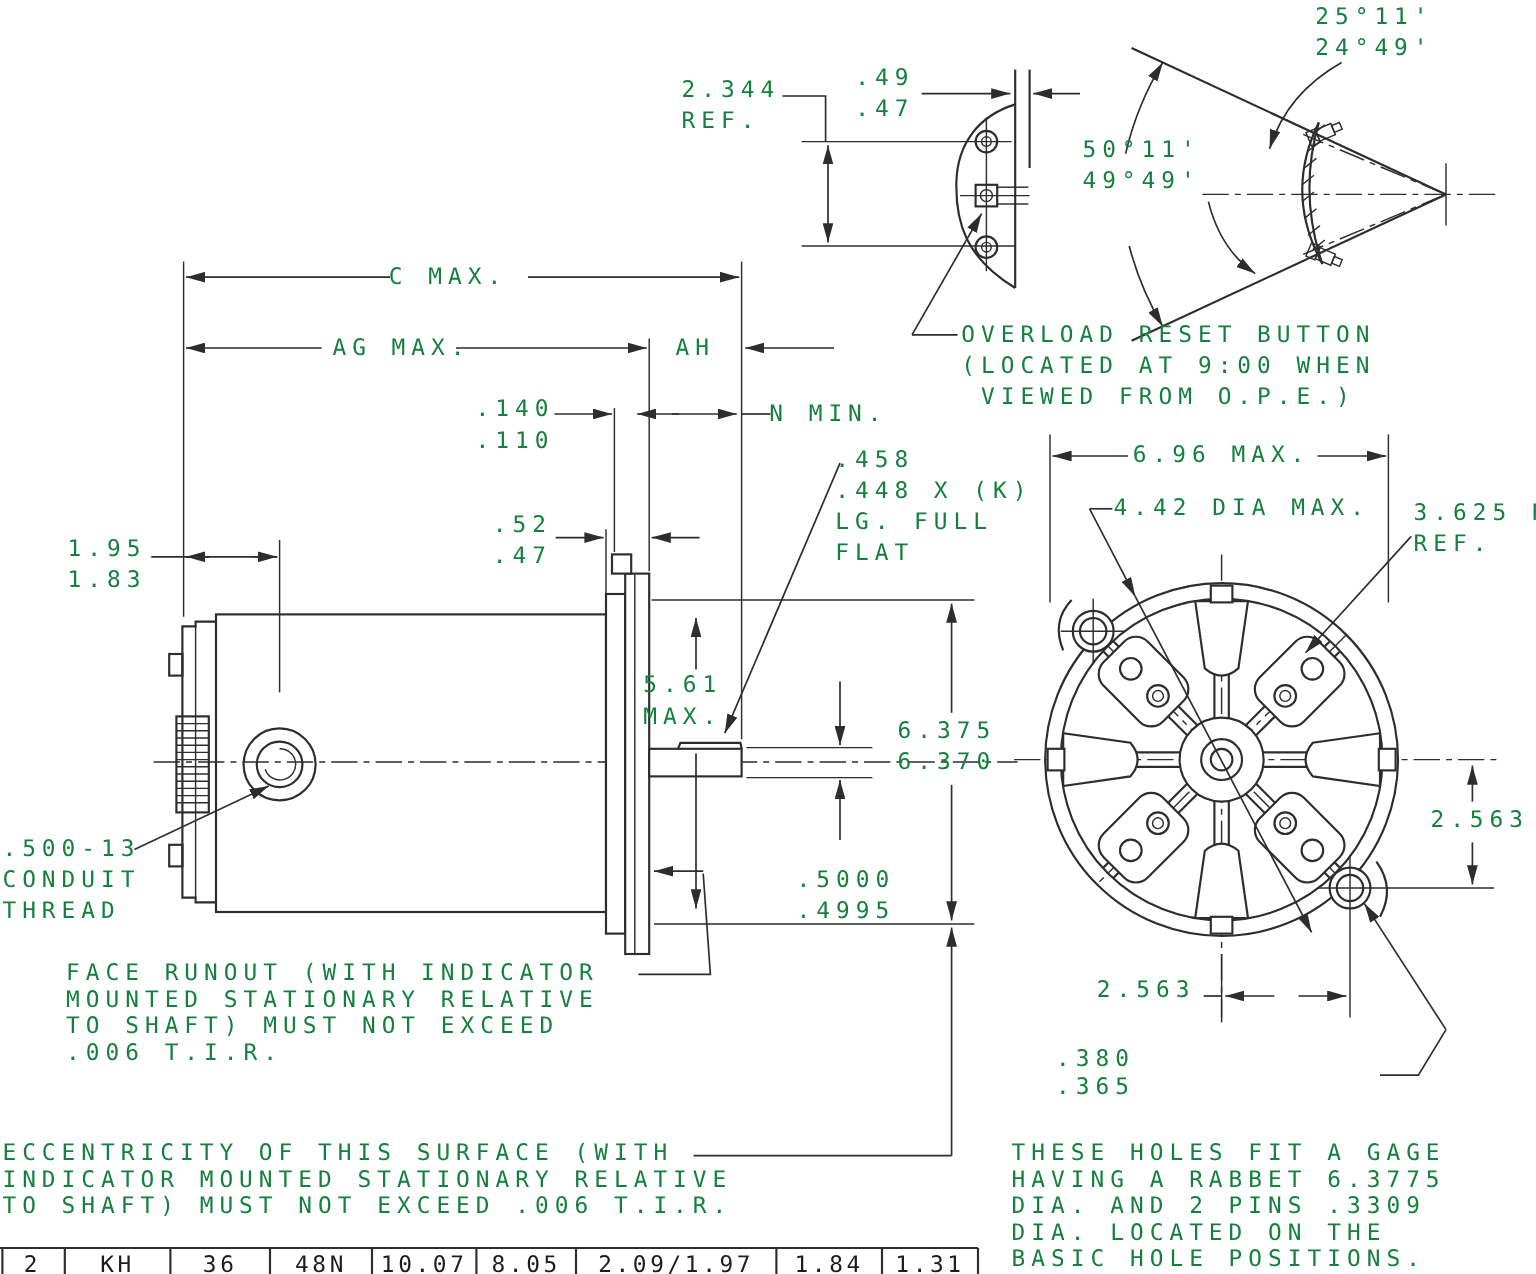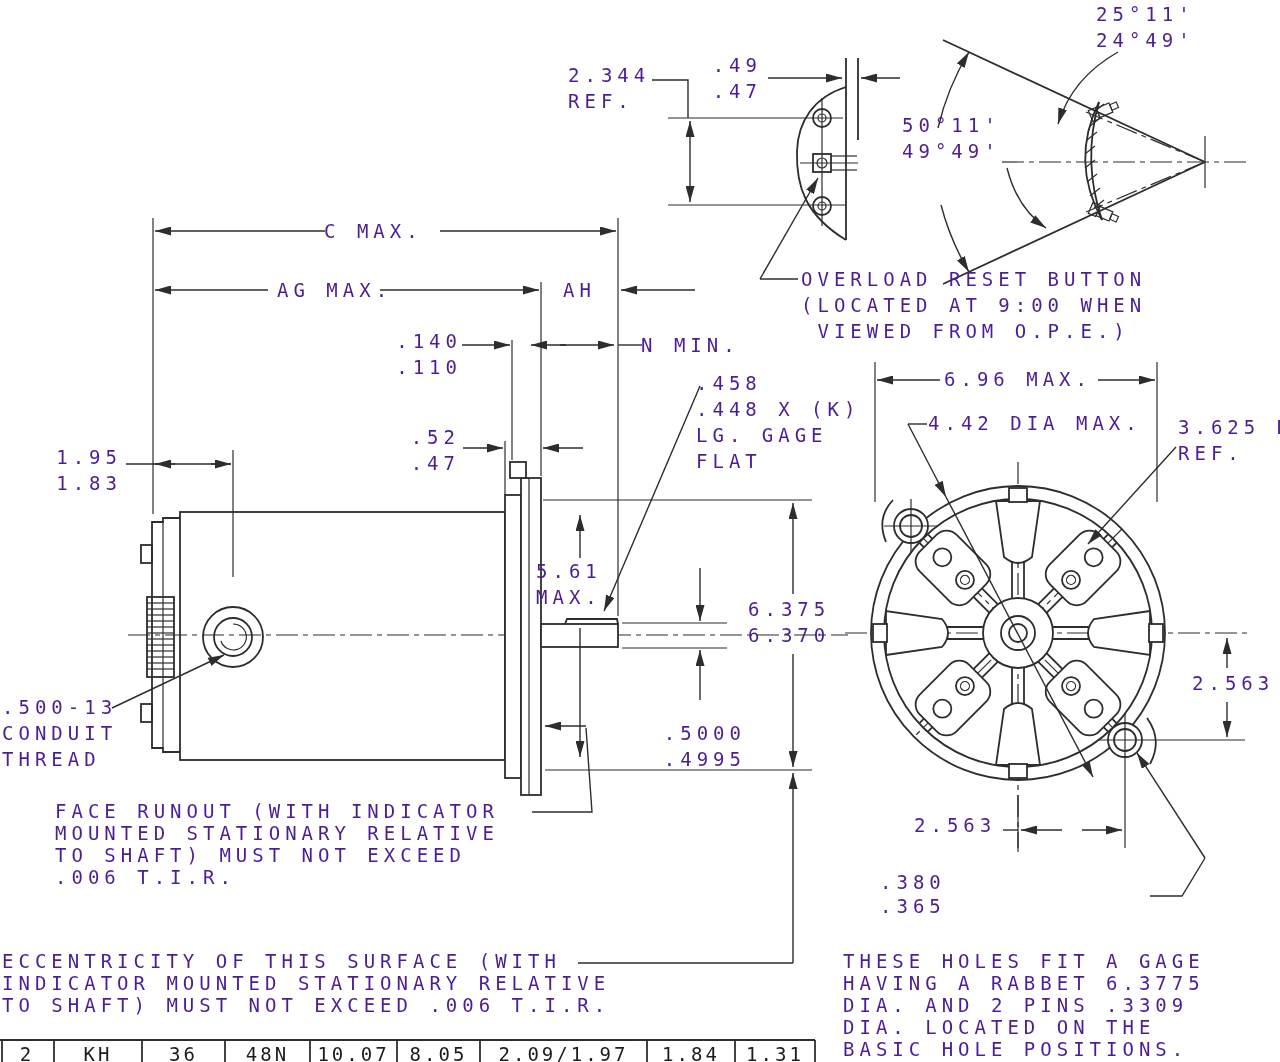--- a/index.html
+++ b/index.html
@@ -6,21 +6,21 @@
   body{width:1280px;height:1062px;position:relative;overflow:hidden;background:#ffffff;
        font-family:"DejaVu Sans Mono",monospace;}
   #stage{position:absolute;left:0;top:0;width:1280px;height:1062px;}
   svg{position:absolute;left:0;top:0;}
   .ln{fill:none;stroke:#2d2d2d;stroke-width:1.8;}
   .thin{fill:none;stroke:#2d2d2d;stroke-width:1.2;}
   .dim{fill:none;stroke:#2d2d2d;stroke-width:1.4;}
   .cl{fill:none;stroke:#2d2d2d;stroke-width:1.2;stroke-dasharray:22 5 5 5;}
   .wf{fill:#ffffff;stroke:#2d2d2d;stroke-width:1.8;}
   .lbl{position:absolute;font-size:19px;letter-spacing:5px;line-height:26px;
-       white-space:pre;color:#4c1d95;}
+       white-space:pre;color:#15803d;}
   .para{line-height:22px;}
   .r{text-align:right;margin-top:20px;}
   .cell{position:absolute;top:1043px;font-size:19px;letter-spacing:3px;color:#1c1c1c;
         text-align:center;white-space:pre;}
 </style>
 </head>
 <body>
 
 <div id="stage">
 
@@ -322,21 +322,21 @@
  VIEWED FROM O.P.E.)</div>
 
 <div class="lbl" style="left:324px;top:218px;">C MAX.</div>
 <div class="lbl" style="left:277px;top:277px;">AG MAX.</div>
 <div class="lbl" style="left:563px;top:277px;">AH</div>
 <div class="lbl r" style="left:392px;top:308px;width:70px;">.140
 .110</div>
 <div class="lbl" style="left:641px;top:332px;">N MIN.</div>
 <div class="lbl" style="left:696px;top:370px;">.458
 .448 X (K)
-LG. GAGE
+LG. FULL
 FLAT</div>
 <div class="lbl r" style="left:398px;top:404px;width:62px;">.52
 .47</div>
 <div class="lbl r" style="left:56px;top:424px;width:66px;">1.95
 1.83</div>
 <div class="lbl" style="left:536px;top:558px;">5.61
 MAX.</div>
 <div class="lbl" style="left:748px;top:596px;">6.375
 6.370</div>
 <div class="lbl r" style="left:654px;top:700px;width:92px;">.5000

